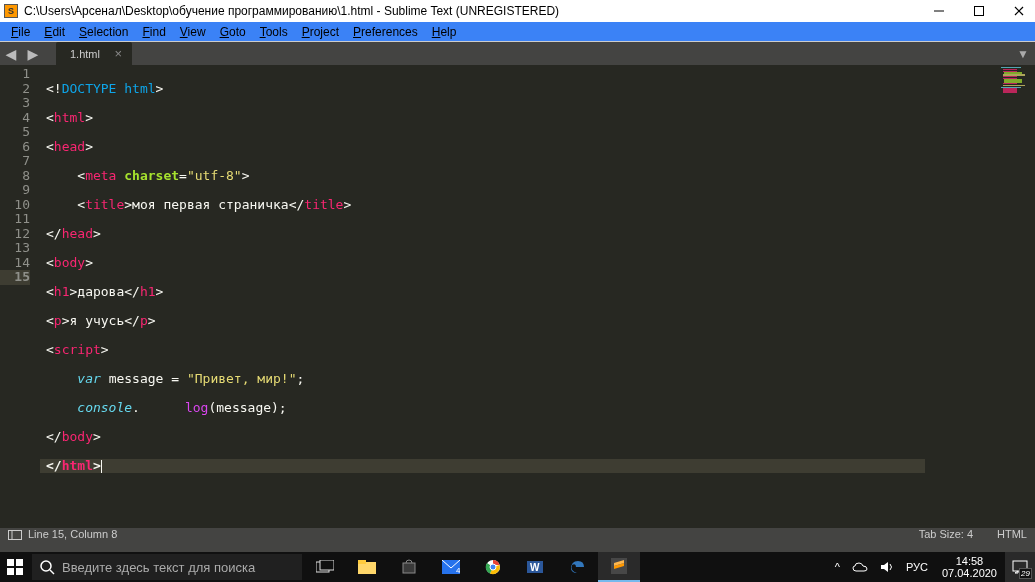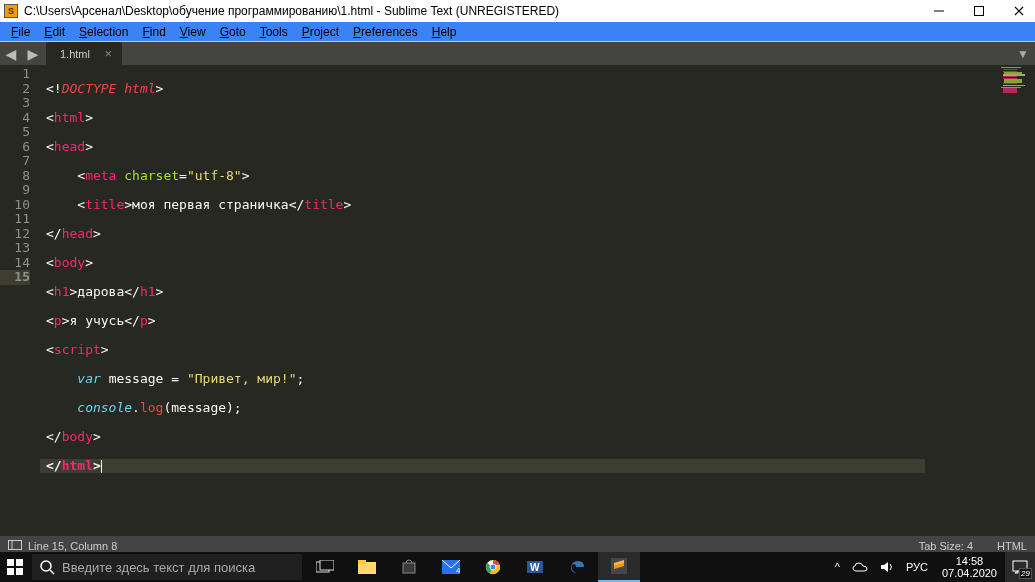--- a/index.html
+++ b/index.html
@@ -7,64 +7,64 @@
 .titlebar { height: 22px; background: #fff; color: #000; display: flex; align-items: center; padding: 0 4px; }
 .titlebar .icon { width: 14px; height: 14px; background: #ff9800; border: 1px solid #555; margin-right: 6px; display: flex; align-items: center; justify-content: center; font-size: 9px; font-weight: bold; color: #333; }
 .titlebar .title { flex: 1; font-size: 12px; }
 .titlebar .winbtns { display: flex; gap: 24px; margin-right: 4px; }
 .titlebar .winbtn { width: 16px; height: 16px; display: flex; align-items: center; justify-content: center; font-size: 14px; cursor: pointer; }
 .menubar { height: 20px; background: #3b82f6; color: #000; display: flex; align-items: center; padding: 0 4px; border-bottom: 1px solid #ccc; }
 .menuitem { padding: 2px 7px; font-size: 12px; cursor: pointer; }
 .menuitem u { text-decoration: underline; }
 .navbar { height: 23px; background: #444442; display: flex; align-items: center; }
 .navarrow { width: 18px; height: 18px; margin: 0 2px; display: flex; align-items: center; justify-content: center; color: #bbb; font-size: 14px; cursor: pointer; }
-.tab { background: #272822; height: 23px; display: flex; align-items: center; padding: 0 32px 0 14px; color: #ccc; font-size: 11px; position: relative; margin-left: 2px; border-radius: 2px 2px 0 0; cursor: pointer; }
+.tab { background: #272822; height: 23px; display: flex; align-items: center; padding: 0 32px 0 14px; color: #ccc; font-size: 11px; position: relative; margin-left: 12px; border-radius: 2px 2px 0 0; cursor: pointer; }
 .tab .close { position: absolute; right: 10px; color: #888; font-size: 13px; }
 .navbar .spacer { flex: 1; }
 .nav-expand { color: #aaa; margin-right: 6px; font-size: 12px; cursor: pointer; }
 .editor { position: absolute; top: 65px; bottom: 50px; left: 0; right: 0; display: flex; background: #272822; font-family: Consolas, monospace; font-size: 13px; }
 .gutter { width: 40px; background: #272822; color: #8f908a; text-align: right; padding-right: 10px; line-height: 14.5px; padding-top: 2px; user-select: none; }
 .code { flex: 1; line-height: 14.5px; padding-top: 2px; white-space: pre; color: #f8f8f2; }
 .code .row { height: 14.5px; padding-left: 6px; }
 .hl-line { background: #3e3d32; font-weight: bold; }
 .minimap { width: 110px; background: #272822; position: relative; }
 .mini-preview { position: absolute; top: 2px; right: 6px; width: 28px; height: 26px; opacity: 0.7; }
 .mini-line { height: 1.4px; margin-bottom: 0.4px; }
 .ml1 { background: #66d9ef; width: 20px; }
 .ml2 { background: #f92672; width: 14px; margin-left: 2px; }
 .ml3 { background: #a6e22e; width: 18px; margin-left: 3px; }
 .ml4 { background: #e6db74; width: 22px; margin-left: 2px; }
 
-.statusbar { position: absolute; bottom: 30px; left: 0; right: 0; height: 16px; background: #444442; color: #ccc; display: flex; align-items: flex-end; font-size: 11px; padding: 0 8px; }
+.statusbar { position: absolute; bottom: 30px; left: 0; right: 0; height: 24px; background: #444442; color: #ccc; display: flex; align-items: flex-start; font-size: 11px; padding: 0 8px; }
 .statusbar .icon-sb { width: 14px; height: 14px; margin-right: 6px; display: inline-flex; align-items: center; justify-content: center; }
 .statusbar .spacer { flex: 1; }
 .statusbar .sb-item { margin-left: 24px; cursor: pointer; }
 
 .taskbar { position: absolute; bottom: 0; left: 0; right: 0; height: 30px; background: #101010; display: flex; align-items: center; }
 .tb-start { width: 30px; height: 30px; display: flex; align-items: center; justify-content: center; color: #fff; cursor: pointer; }
 .tb-search { flex: 0 0 270px; height: 26px; background: #202020; display: flex; align-items: center; color: #aaa; font-size: 13px; margin: 0 2px; cursor: text; }
 .tb-search .sicon { width: 30px; display: flex; align-items: center; justify-content: center; color: #fff; }
 .tb-btn { width: 42px; height: 30px; display: flex; align-items: center; justify-content: center; color: #ddd; cursor: pointer; font-size: 16px; }
 .tb-btn.active { border-bottom: 2px solid #76b9ed; background: #2a2a2a; }
 .taskbar .spacer { flex: 1; }
 .tray { display: flex; align-items: center; height: 30px; color: #fff; font-size: 11px; }
 .tray-item { padding: 0 6px; cursor: pointer; }
 .tray-clock { text-align: center; line-height: 12px; padding: 0 8px; }
 .tray-notif { width: 30px; height: 30px; background: #2a2a2a; display: flex; align-items: center; justify-content: center; position: relative; }
 .tray-notif .badge { position: absolute; bottom: 3px; right: 3px; background: #111; color: #fff; font-size: 8px; border: 1px solid #555; padding: 0 1px; font-style: italic; }
 
 
 .st-punc { color: #f8f8f2; }
 .st-tag { color: #f92672; }
-.st-doctype { color: #ef4444; font-style: italic; }
-.st-attr { color: #a6e22e; }
+.st-doctype { color: #0ea5e9; }
+.st-attr { color: #a6e22e; font-weight: bold; }
 .st-string { color: #e6db74; }
 .st-keyword { color: #66d9ef; font-style: italic; }
 .st-ident { color: #f8f8f2; }
-.st-call { color: #ef4444; }
+.st-call { color: #d946ef; margin-left: 45px; }
 .st-text { color: #f8f8f2; }
 .cursor { display: inline-block; width: 1px; height: 13px; background: #f8f8f2; vertical-align: text-bottom; }
 
 svg { display: block; }
 </style>
 </head>
 <body>
 
 <div class="titlebar">
   <div class="icon">S</div>

